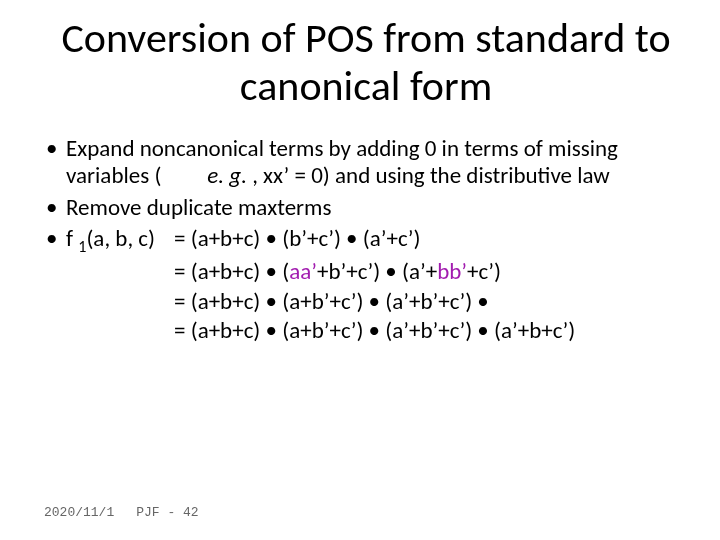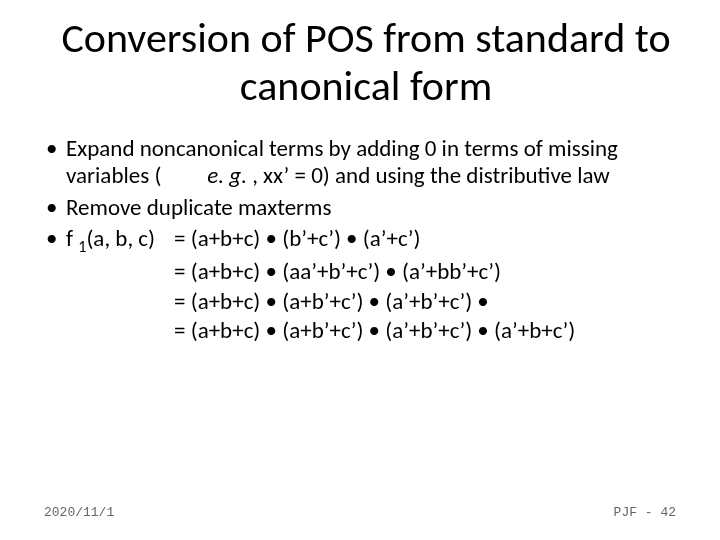--- a/index.html
+++ b/index.html
@@ -46,35 +46,34 @@
     left: 2px;
     top: 0;
   }
   .ital { font-style: italic; margin-left: 46px; }
   .eq-row {
     margin-bottom: 2px;
   }
   .eq-label { display:inline-block; width:108px; vertical-align: top; }
   .eq-pad   { display:inline-block; width:108px; vertical-align: top; }
   .sub { font-size: 0.7em; vertical-align: sub; }
-  .red { color: #000000; }
+  .red { color: #a21caf; }
   .footer {
     position: absolute;
     bottom: 20px;
     left: 0;
     width: 720px;
     box-sizing: border-box;
     padding: 0 44px;
     font-size: 13px;
     font-family: "Courier New", monospace;
     color: #666;
     display: flex;
-    justify-content: space-between;
+    justify-content: flex-start;
     align-items: baseline;
-    gap: 38px;
   }
   .footer .center { flex:1; text-align:center; }
   .footer .right  { text-align:right; white-space:nowrap;margin-left:22px; }
 </style>
 </head>
 <body>
 
 <div class="slide">
 
   <div class="title">Conversion of POS from standard to canonical form</div>

